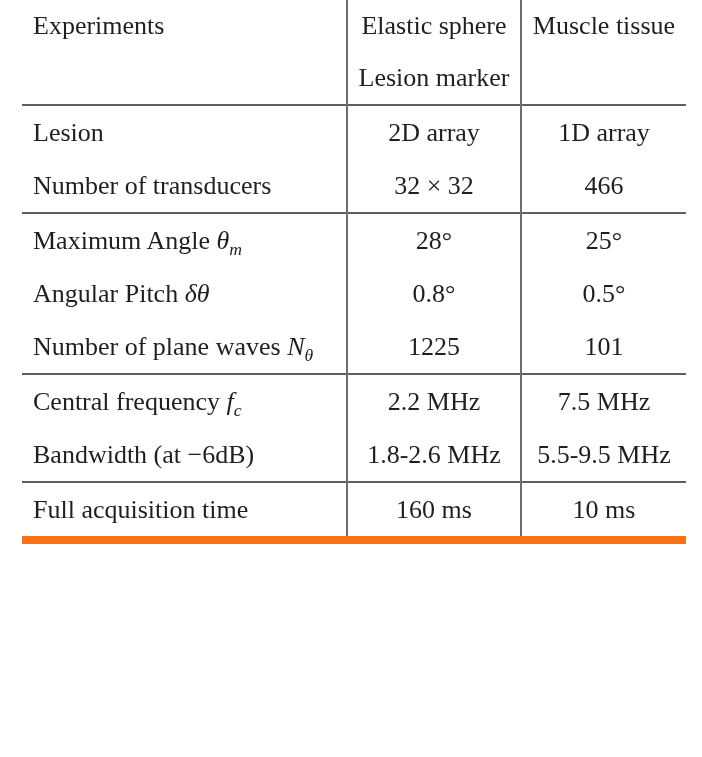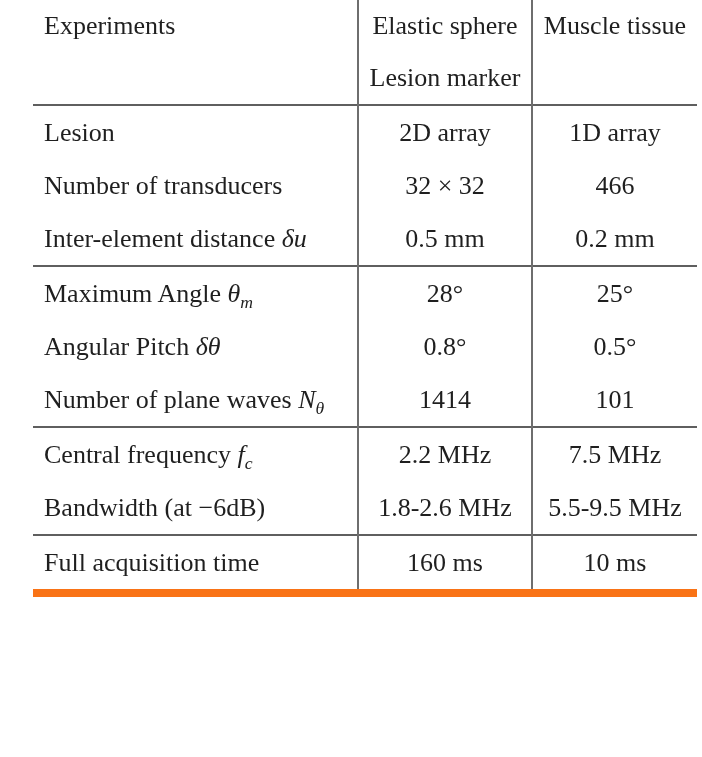--- a/index.html
+++ b/index.html
@@ -9,21 +9,21 @@
   }
   body {
     width: 702px;
     height: 757px;
     position: relative;
     font-family: "Liberation Serif", "DejaVu Serif", serif;
     color: #1f1f1f;
   }
   .paper-table {
     position: absolute;
-    left: 33px;
+    left: 22px;
     top: 0;
     width: 664px;
     border-collapse: collapse;
     table-layout: fixed;
     font-size: 26px;
     filter: blur(0.35px);
   }
   col.c1 { width: 325px; }
   col.c2 { width: 174px; }
   col.c3 { width: 165px; }
@@ -102,38 +102,33 @@
     <tr class="rule-top">
       <td class="label"><span>Lesion</span><i class="mathsym"></i><sub class="mathsub"></sub></td>
       <td class="val vline">2D array</td>
       <td class="val vline">1D array</td>
     </tr>
     <tr>
       <td class="label"><span>Number of transducers</span><i class="mathsym"></i><sub class="mathsub"></sub></td>
       <td class="val vline">32 × 32</td>
       <td class="val vline">466</td>
     </tr>
-    <tr>
-      <td class="label"><span>Inter-element distance </span><i class="mathsym">δu</i><sub class="mathsub"></sub></td>
-      <td class="val vline">0.5 mm</td>
-      <td class="val vline">0.2 mm</td>
-    </tr>
     <tr class="rule-top">
       <td class="label"><span>Maximum Angle </span><i class="mathsym">θ</i><sub class="mathsub">m</sub></td>
       <td class="val vline">28°</td>
       <td class="val vline">25°</td>
     </tr>
     <tr>
       <td class="label"><span>Angular Pitch </span><i class="mathsym">δθ</i><sub class="mathsub"></sub></td>
       <td class="val vline">0.8°</td>
       <td class="val vline">0.5°</td>
     </tr>
     <tr>
       <td class="label"><span>Number of plane waves </span><i class="mathsym">N</i><sub class="mathsub">θ</sub></td>
-      <td class="val vline">1414</td>
+      <td class="val vline">1225</td>
       <td class="val vline">101</td>
     </tr>
     <tr class="rule-top">
       <td class="label"><span>Central frequency </span><i class="mathsym">f</i><sub class="mathsub">c</sub></td>
       <td class="val vline">2.2 MHz</td>
       <td class="val vline">7.5 MHz</td>
     </tr>
     <tr>
       <td class="label"><span>Bandwidth (at −6dB)</span><i class="mathsym"></i><sub class="mathsub"></sub></td>
       <td class="val vline">1.8-2.6 MHz</td>

